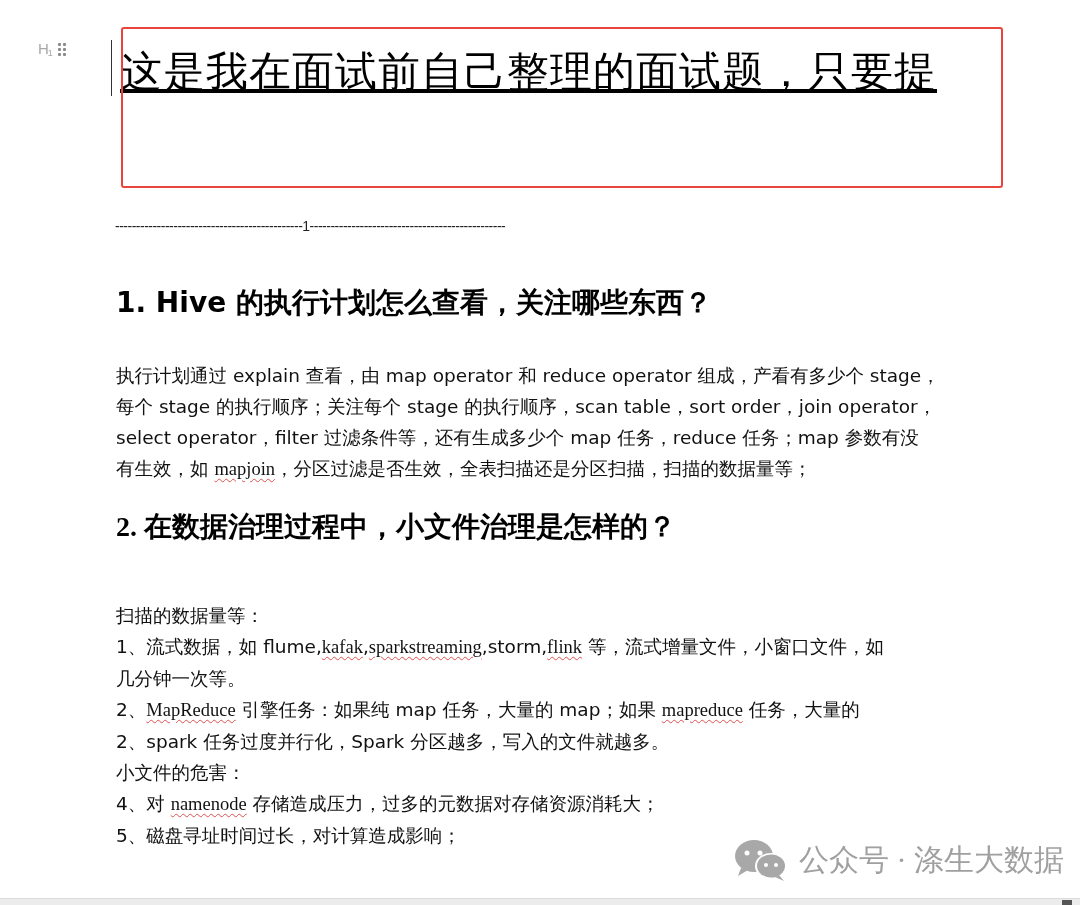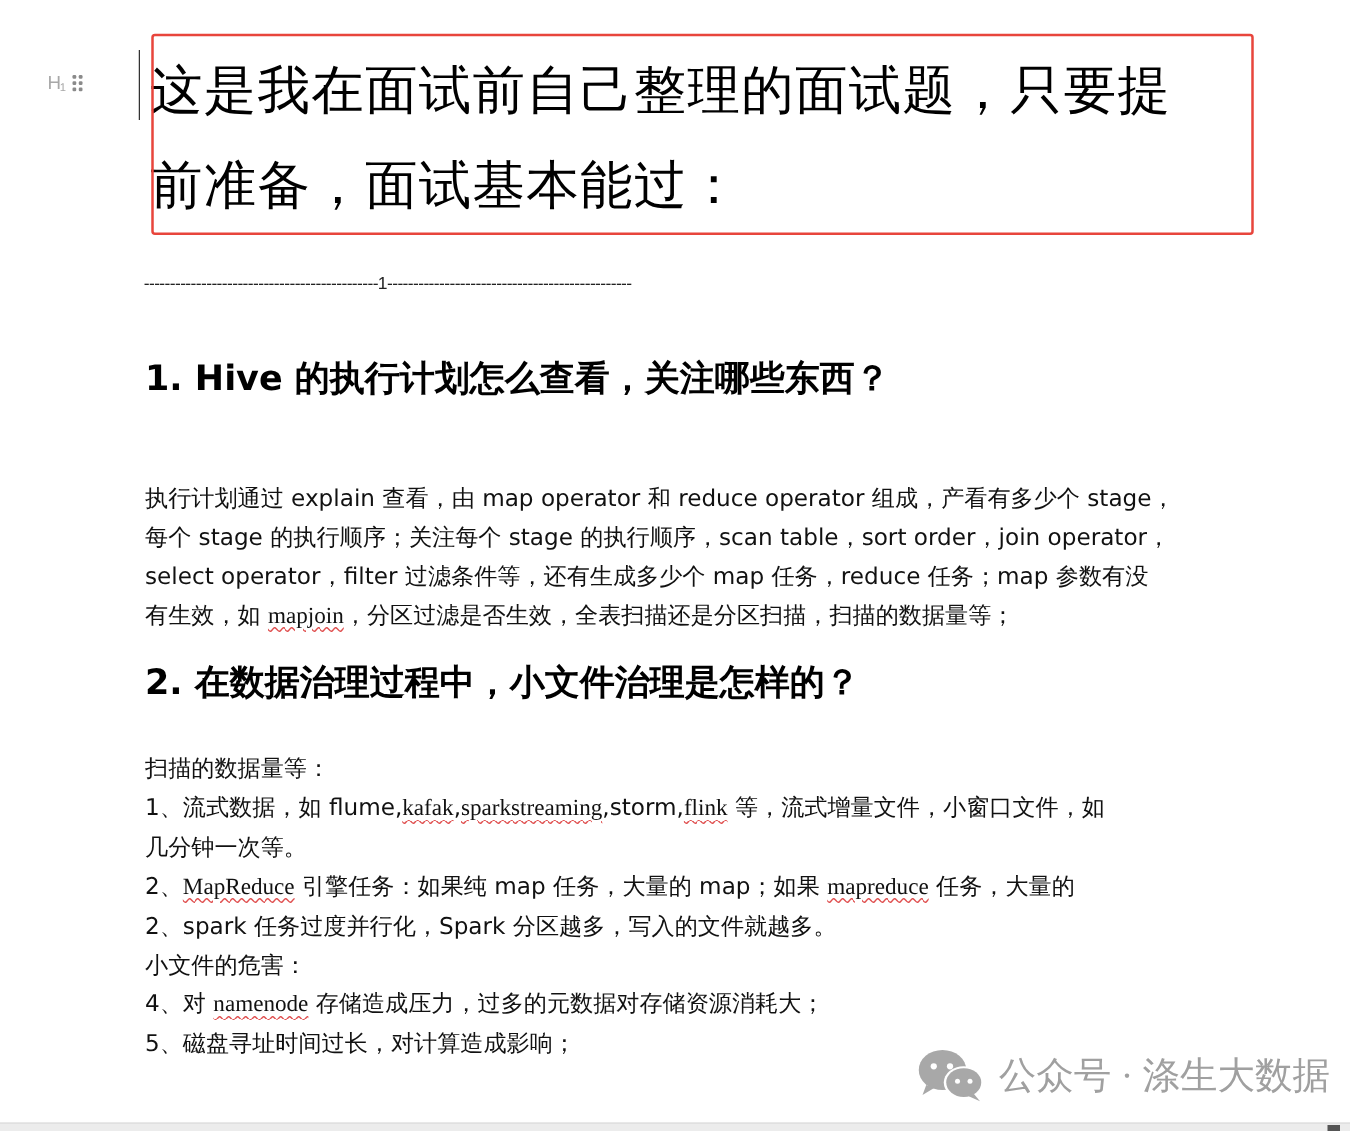--- a/index.html
+++ b/index.html
@@ -2,52 +2,52 @@
 <html><head>
 <meta charset="utf-8">
 <style>
   html, body { margin: 0; padding: 0; }
   body {
     width: 1080px; height: 905px; overflow: hidden; background: #ffffff;
     position: relative; color: #000;
     font-family: "DejaVu Sans", "Liberation Sans", sans-serif;
   }
   .gutter {
-    position: absolute; left: 38px; top: 58px; display: flex; align-items: center; gap: 6px;
+    position: absolute; left: 38px; top: 40px; display: flex; align-items: center; gap: 6px;
     color: #a8a8a8; font-family: "Liberation Sans", sans-serif;
   }
   .h1-badge { font-size: 15px; letter-spacing: -1px; }
   .h1-badge sub { font-size: 9px; vertical-align: -2px; }
   .drag-handle { display: grid; grid-template-columns: 3px 3px; gap: 2px 2px; }
   .drag-handle i { width: 3px; height: 3px; background: #8a8a8a; border-radius: 1px; display: block; }
   .caret { position: absolute; left: 111px; top: 40px; width: 1px; height: 56px; background: #333; }
   .highlight-box {
     position: absolute; left: 121px; top: 27px; width: 882px; height: 161px;
     border: 2px solid #e8453c; border-radius: 3px; box-sizing: border-box;
   }
   .title {
     position: absolute; left: 120px; top: 34px; width: 860px;
     font-family: "DejaVu Serif", "Liberation Serif", serif;
-    font-size: 42px; line-height: 76px; letter-spacing: 1px; margin: 0; font-weight: normal;
+    font-size: 42px; line-height: 76px; letter-spacing: 1px; margin: 0; font-weight: normal; text-decoration: underline;
   }
   .divider {
     position: absolute; left: 115px; top: 218px; font-size: 14px; color: #222;
     font-family: "Liberation Sans", sans-serif; white-space: nowrap; letter-spacing: -0.5px;
   }
   .q-heading {
     position: absolute; left: 116px; margin: 0; font-weight: bold; font-size: 28px;
     font-family: "DejaVu Sans", "Liberation Sans", sans-serif; letter-spacing: 0px; text-align: center;
   }
   .q1 { top: 284px; }
-  .q2 { top: 527px; }
+  .q2 { top: 508px; font-family: Liberation Serif, serif; }
   .para {
     position: absolute; left: 116px; width: 840px; font-size: 18.5px; line-height: 31px;
     font-family: "DejaVu Sans", "Liberation Sans", sans-serif; color: #111; margin: 0;
   }
-  .p1 { top: 360px; margin-top: 24px; }
+  .p1 { top: 360px; }
   .p2 { top: 600px; }
   .para div { white-space: nowrap; }
   .spell { text-decoration: underline wavy #e05050; text-decoration-thickness: 1px; text-underline-offset: 3px; font-family: Liberation Serif, serif; }
   .watermark {
     position: absolute; left: 733px; top: 838px; display: flex; align-items: center; gap: 10px;
     color: #a0a0a0; font-size: 30px; font-family: Liberation Serif, serif; background: rgba(255,255,255,0.75);
   }
   .bottom-bar {
     position: absolute; left: 0; top: 898px; width: 1080px; height: 7px; background: #ececec;
     border-top: 1px solid #dcdcdc;
@@ -66,21 +66,20 @@
       <i></i>
       <i></i>
       <i></i>
   </span>
 </div>
 
 <div class="caret"></div>
 
 <h1 class="title">
   <div>这是我在面试前自己整理的面试题，只要提</div>
-  <div>前准备，面试基本能过：</div>
 </h1>
 <div class="highlight-box"></div>
 
 <div class="divider">
   <span>---------------------------------------------</span><span>1</span><span>-----------------------------------------------</span>
 </div>
 
 <h2 class="q-heading q1">1.  Hive 的执行计划怎么查看，关注哪些东西？</h2>
 
 <div class="para p1">

